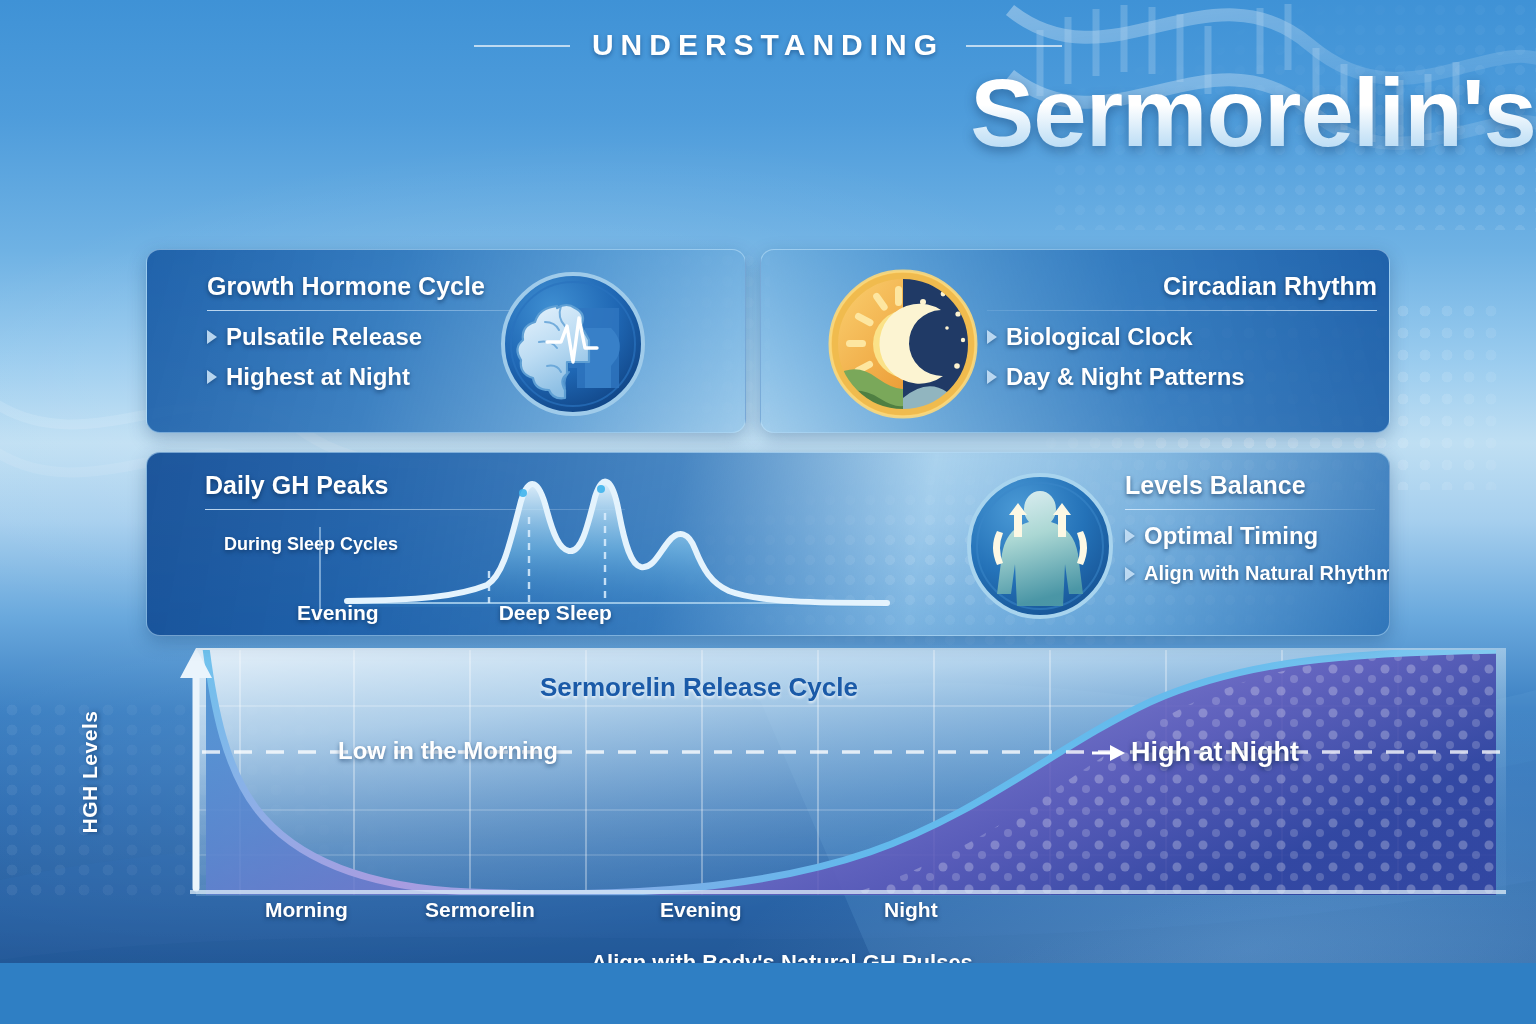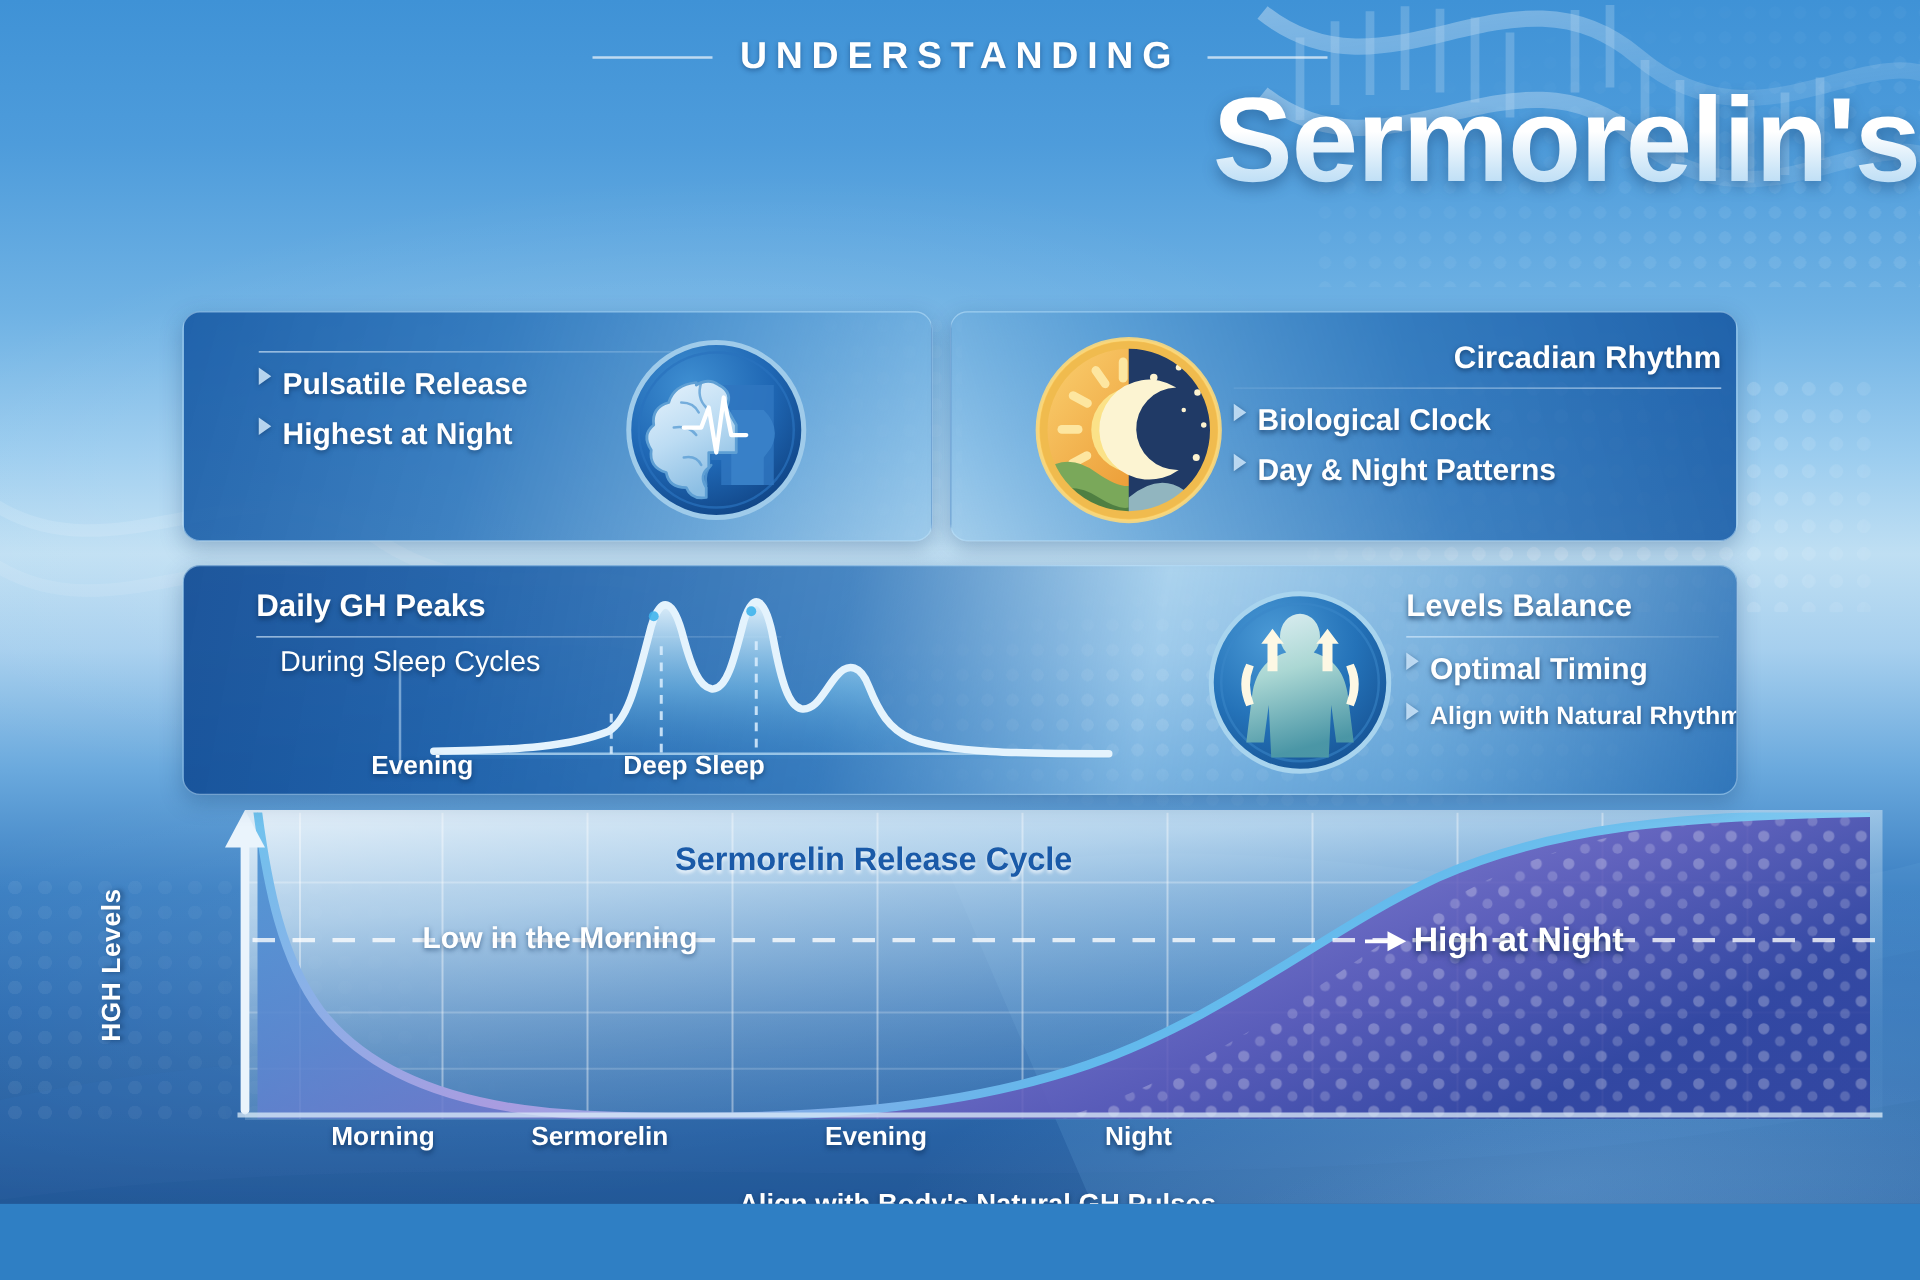--- a/index.html
+++ b/index.html
@@ -139,37 +139,37 @@
     white-space: nowrap;
   }
   .head-rule {
     height: 1px; background: linear-gradient(90deg, rgba(215,235,252,.85), rgba(215,235,252,.12));
     margin-top: 9px;
   }
   .head-rule.rtl {
     background: linear-gradient(270deg, rgba(215,235,252,.85), rgba(215,235,252,.12));
   }
   .bullet {
-    display: flex; gap: 9px;
+    display: flex; align-items: center; gap: 9px;
     font-size: 24px; font-weight: bold; color: #ffffff;
     text-shadow: 0 2px 4px rgba(8,40,80,.6);
     margin-top: 12px; white-space: nowrap;
   }
   .bullet.small { font-size: 20px; }
   .tri {
     width: 0; height: 0; flex: 0 0 auto;
     border-left: 10px solid rgba(200,226,248,.9);
     border-top: 7px solid transparent;
     border-bottom: 7px solid transparent;
     filter: drop-shadow(0 1px 2px rgba(8,40,80,.5));
   }
   .plain-line {
-    font-size: 23px; font-weight: normal; color: #ffffff;
+    font-size: 18px; font-weight: bold; color: #ffffff;
     text-shadow: 0 2px 4px rgba(8,40,80,.6);
-    margin-top: 6px; white-space: nowrap;
+    margin-top: 24px; white-space: nowrap;
   }
 
   
   .a-text { position: absolute; left: 60px; top: 22px; width: 380px; }
   .a-icon { position: absolute; left: 352px; top: 20px; width: 148px; height: 148px; }
 
   
   .b-icon { position: absolute; left: 64px; top: 16px; width: 156px; height: 156px; }
   .b-text { position: absolute; right: 12px; top: 22px; width: 390px; text-align: left; }
   .b-text .card-head { text-align: right; }
@@ -310,20 +310,21 @@
     <div class="dots d5"></div>
   </div>
 
   <div id="title-block">
     <div id="kicker">UNDERSTANDING</div>
     <div id="maintitle">Sermorelin's</div>
   </div>
 
   <div class="card card-a">
     <div class="a-text">
+      <div class="card-head">Growth Hormone Cycle</div>
       <div class="head-rule"></div>
       <div class="bullet">
         <span class="tri"></span>
         <span>Pulsatile Release</span>
       </div>
       <div class="bullet">
         <span class="tri"></span>
         <span>Highest at Night</span>
       </div>
     </div>

